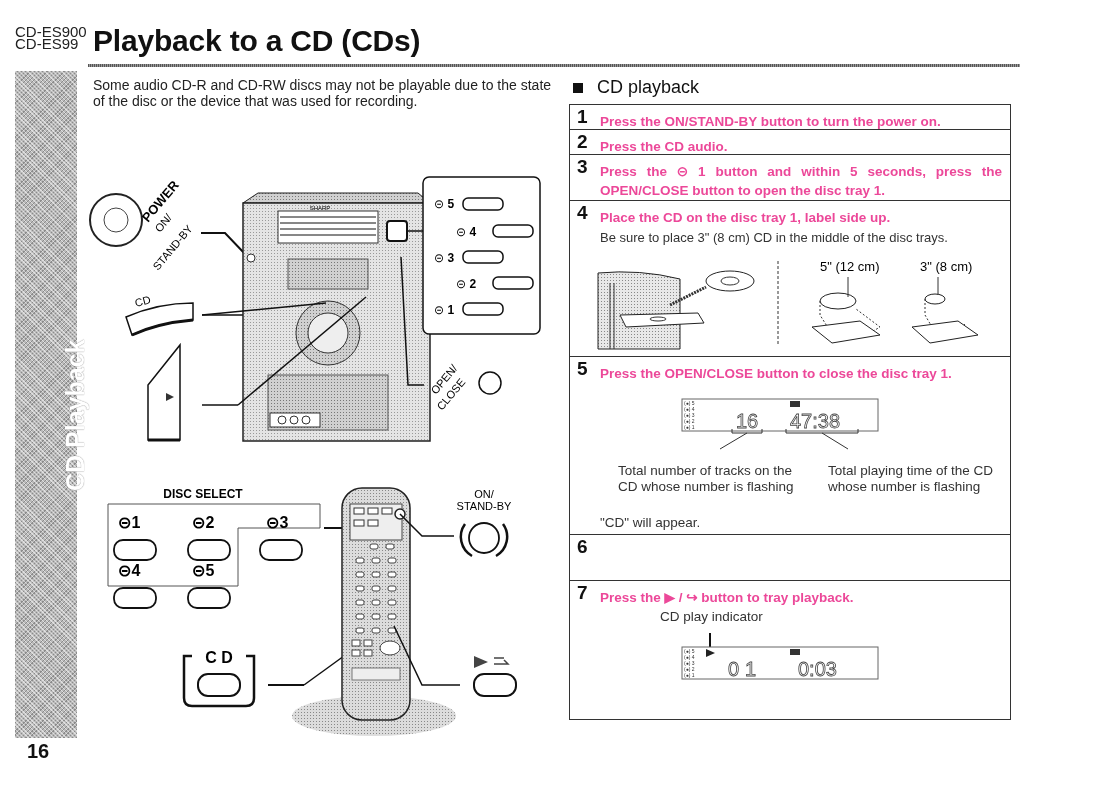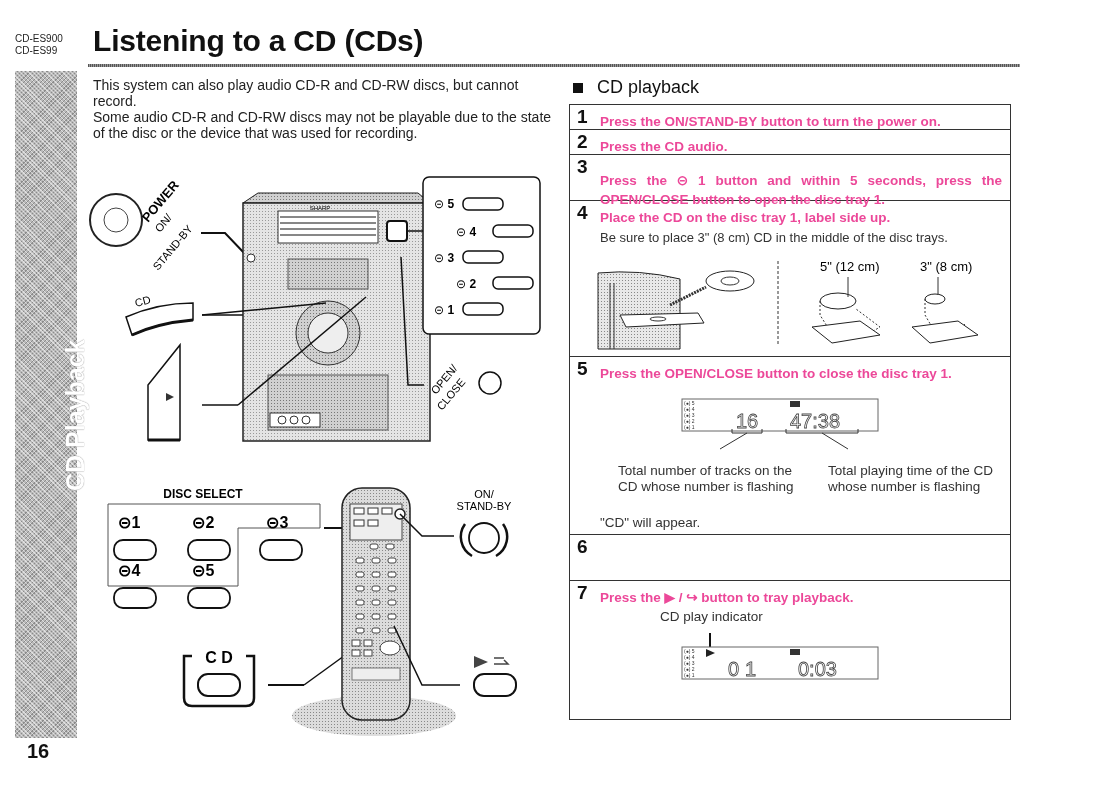--- a/index.html
+++ b/index.html
@@ -1,19 +1,19 @@
 <!DOCTYPE html>
 <html><head>
 <meta charset="utf-8">
 <style>
   * { box-sizing: border-box; margin: 0; padding: 0; }
   html, body { width: 1096px; height: 808px; background: #ffffff; overflow: hidden; }
   body { position: relative; font-family: "Liberation Sans", sans-serif; color: #111; }
 
-  .model-labels { position: absolute; left: 15px; top: 33px; font-size: 10px; line-height: 12px; color: #222; }
+  .model-labels { position: absolute; left: 15px; top: 26px; font-size: 15px; line-height: 12px; color: #222; }
   .title { position: absolute; left: 93px; top: 24px; font-size: 30px; font-weight: bold; letter-spacing: -0.2px; color: #111; }
   .title-rule { position: absolute; left: 88px; top: 64px; width: 932px; height: 3px;
     background: repeating-linear-gradient(90deg, #555 0 1px, #999 1px 2px); }
 
   .side-tab { position: absolute; left: 15px; top: 71px; width: 62px; height: 667px;
     background-color: #b9b9b9;
     background-image:
       repeating-linear-gradient(45deg, rgba(255,255,255,.55) 0 1px, transparent 1px 3px),
       repeating-linear-gradient(-45deg, rgba(0,0,0,.25) 0 1px, transparent 1px 3px); }
   .side-tab-label { position: absolute; left: 46px; top: 420px; transform-origin: 0 0; transform: rotate(-90deg);
@@ -29,42 +29,41 @@
   .lbl { font-family: "Liberation Sans", sans-serif; }
 
   
   .section-heading { position: absolute; left: 573px; top: 77px; font-size: 18px; font-weight: normal; display: flex; align-items: center; gap: 14px; }
   .section-heading .sq { width: 10px; height: 10px; background: #111; display: inline-block; }
   .steps { position: absolute; left: 569px; top: 104px; width: 442px; height: 616px; border: 1.5px solid #333; }
   .step { position: absolute; left: 0; width: 100%; border-bottom: 1.5px solid #333; }
   .step:last-child { border-bottom: none; }
   .step-num { position: absolute; left: 7px; top: 1px; font-size: 19px; font-weight: bold; }
   .step-text { position: absolute; left: 30px; top: 7px; right: 8px; font-size: 13.5px; font-weight: bold; line-height: 19px; color: #ec4899; }
-  .step-text.justify { text-align: justify; text-align-last: left; margin-top: 9px; }
+  .step-text.justify { text-align: justify; text-align-last: left; }
   .step-note { position: absolute; left: 30px; font-size: 13px; line-height: 16px; color: #333; }
 
   .disp-caption { position: absolute; font-size: 13.5px; line-height: 16px; color: #333; }
 </style>
 </head>
 <body>
 
 <div class="model-labels">
   <div>CD-ES900</div>
   <div>CD-ES99</div>
 </div>
-<h1 class="title">Listening to a CD (CDs)</h1>
+<h1 class="title">Playback to a CD (CDs)</h1>
 <div class="title-rule"></div>
 
 <div class="side-tab">
   <div class="side-tab-label">CD Playback</div>
 </div>
 <div class="page-number">16</div>
 
 <div class="intro">
-  <p>This system can also play audio CD-R and CD-RW discs, but cannot record.</p>
   <p>Some audio CD-R and CD-RW discs may not be playable due to the state of the disc or the device that was used for recording.</p>
 </div>
 
 <div class="illus" style="left:88px; top:175px;">
   <svg width="460" height="270" viewBox="0 0 460 270">
     <defs>
       <pattern id="dots" width="3" height="3" patternUnits="userSpaceOnUse">
         <rect width="3" height="3" fill="#e4e4e4"></rect>
           <rect width="1" height="1" fill="#999"></rect>
       </pattern>

